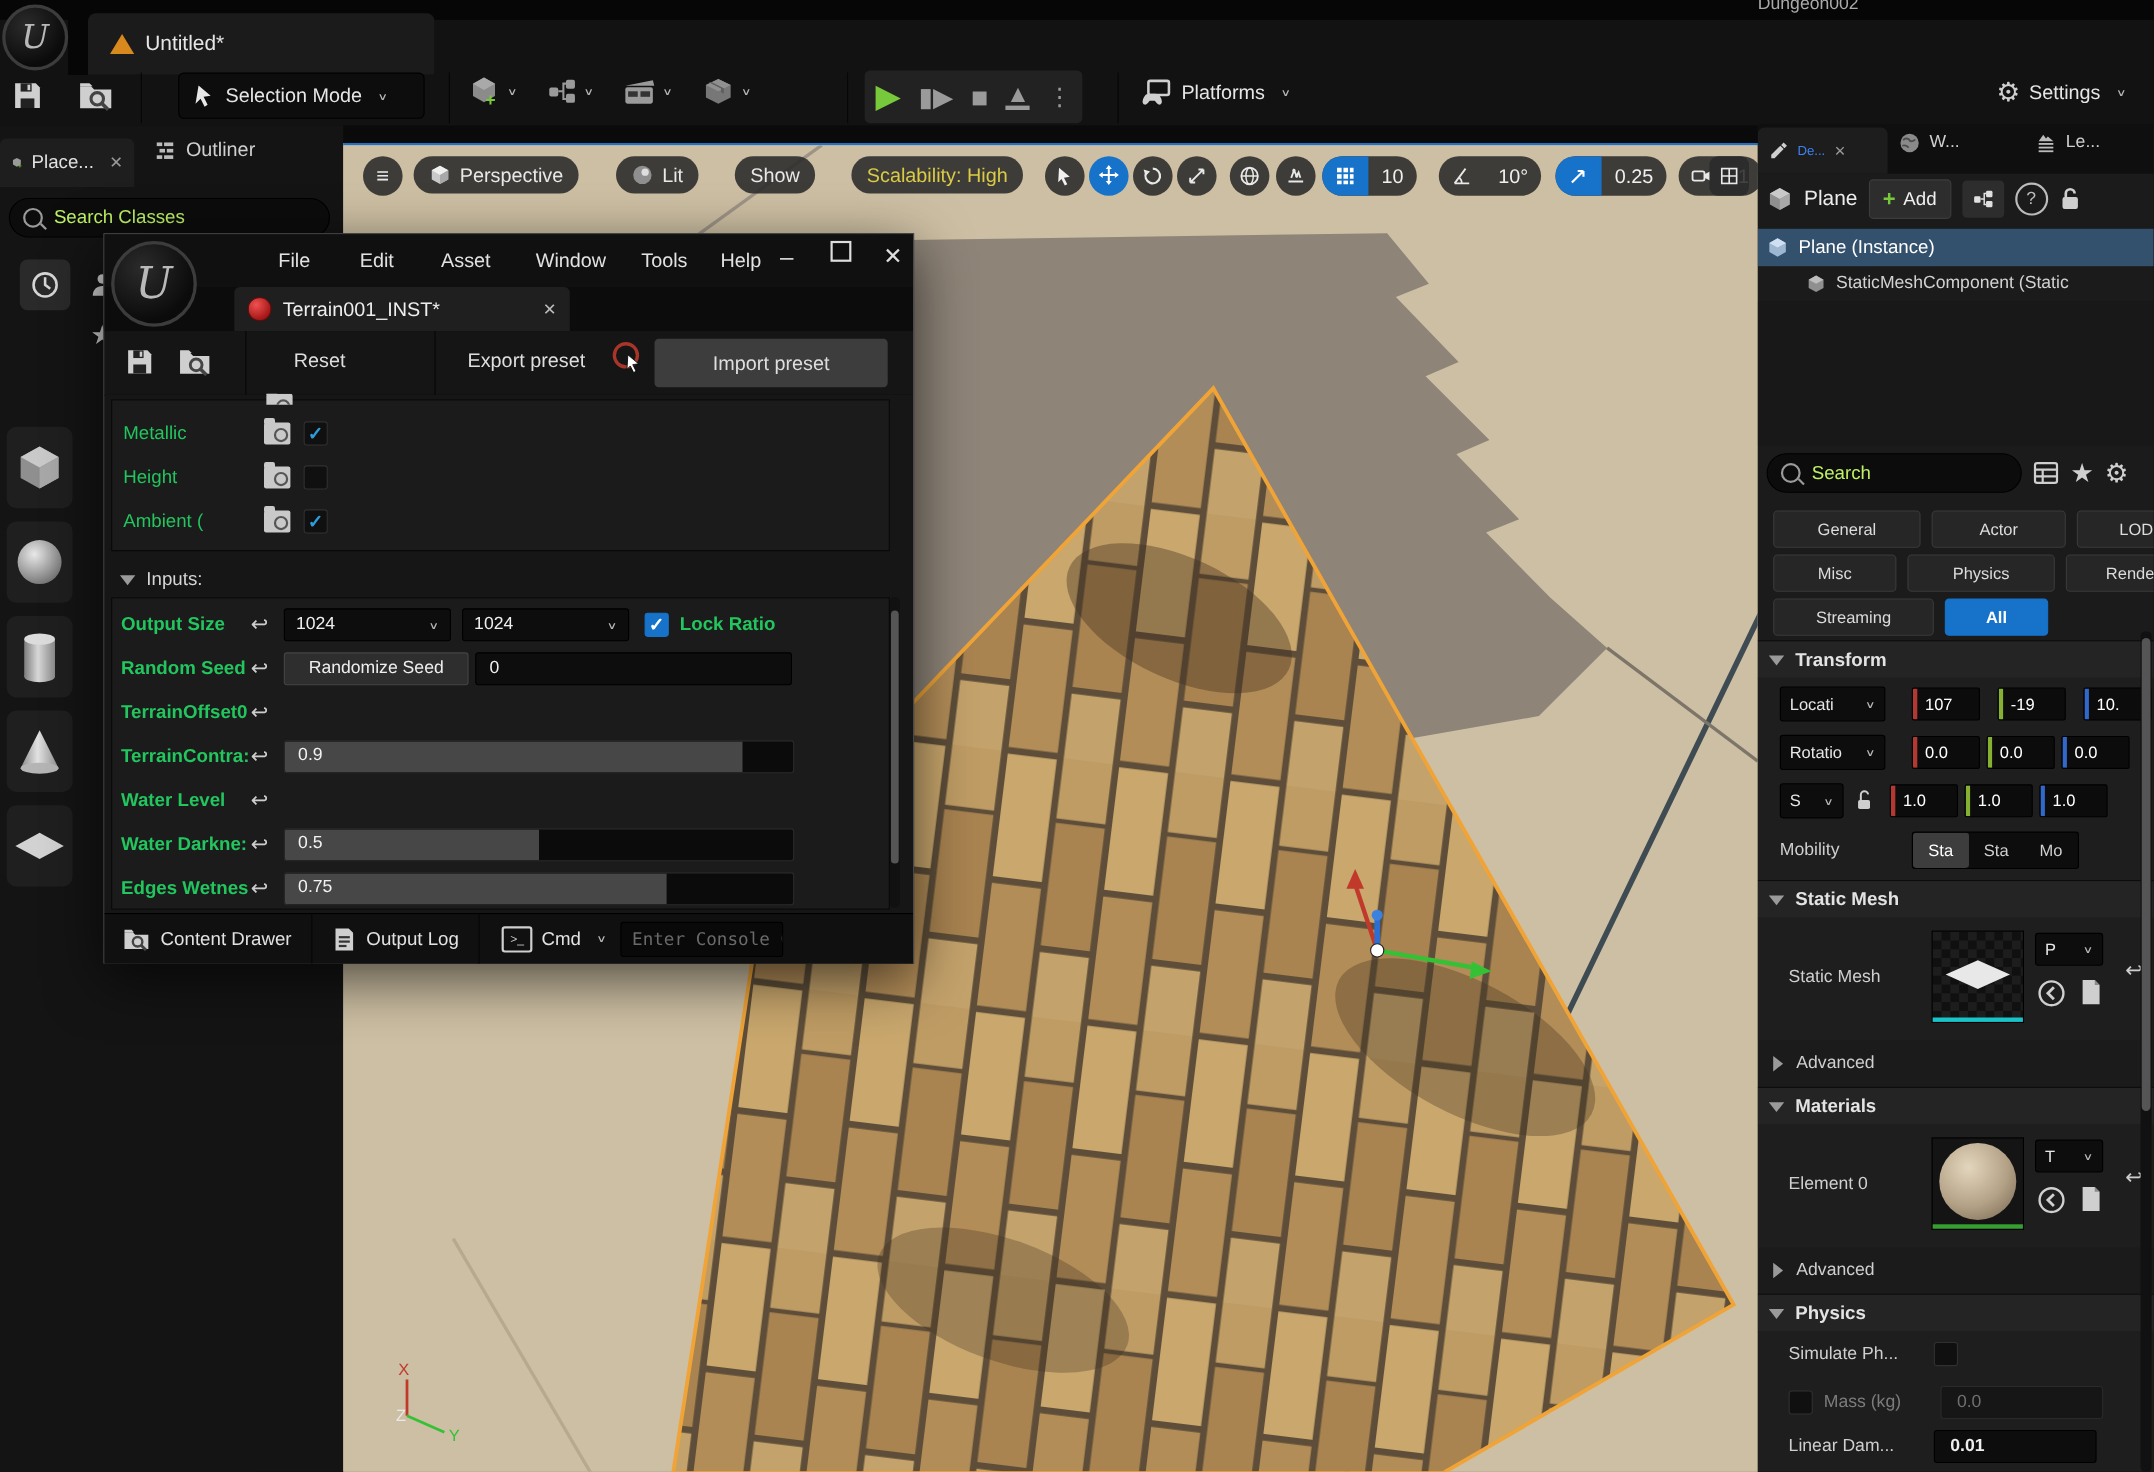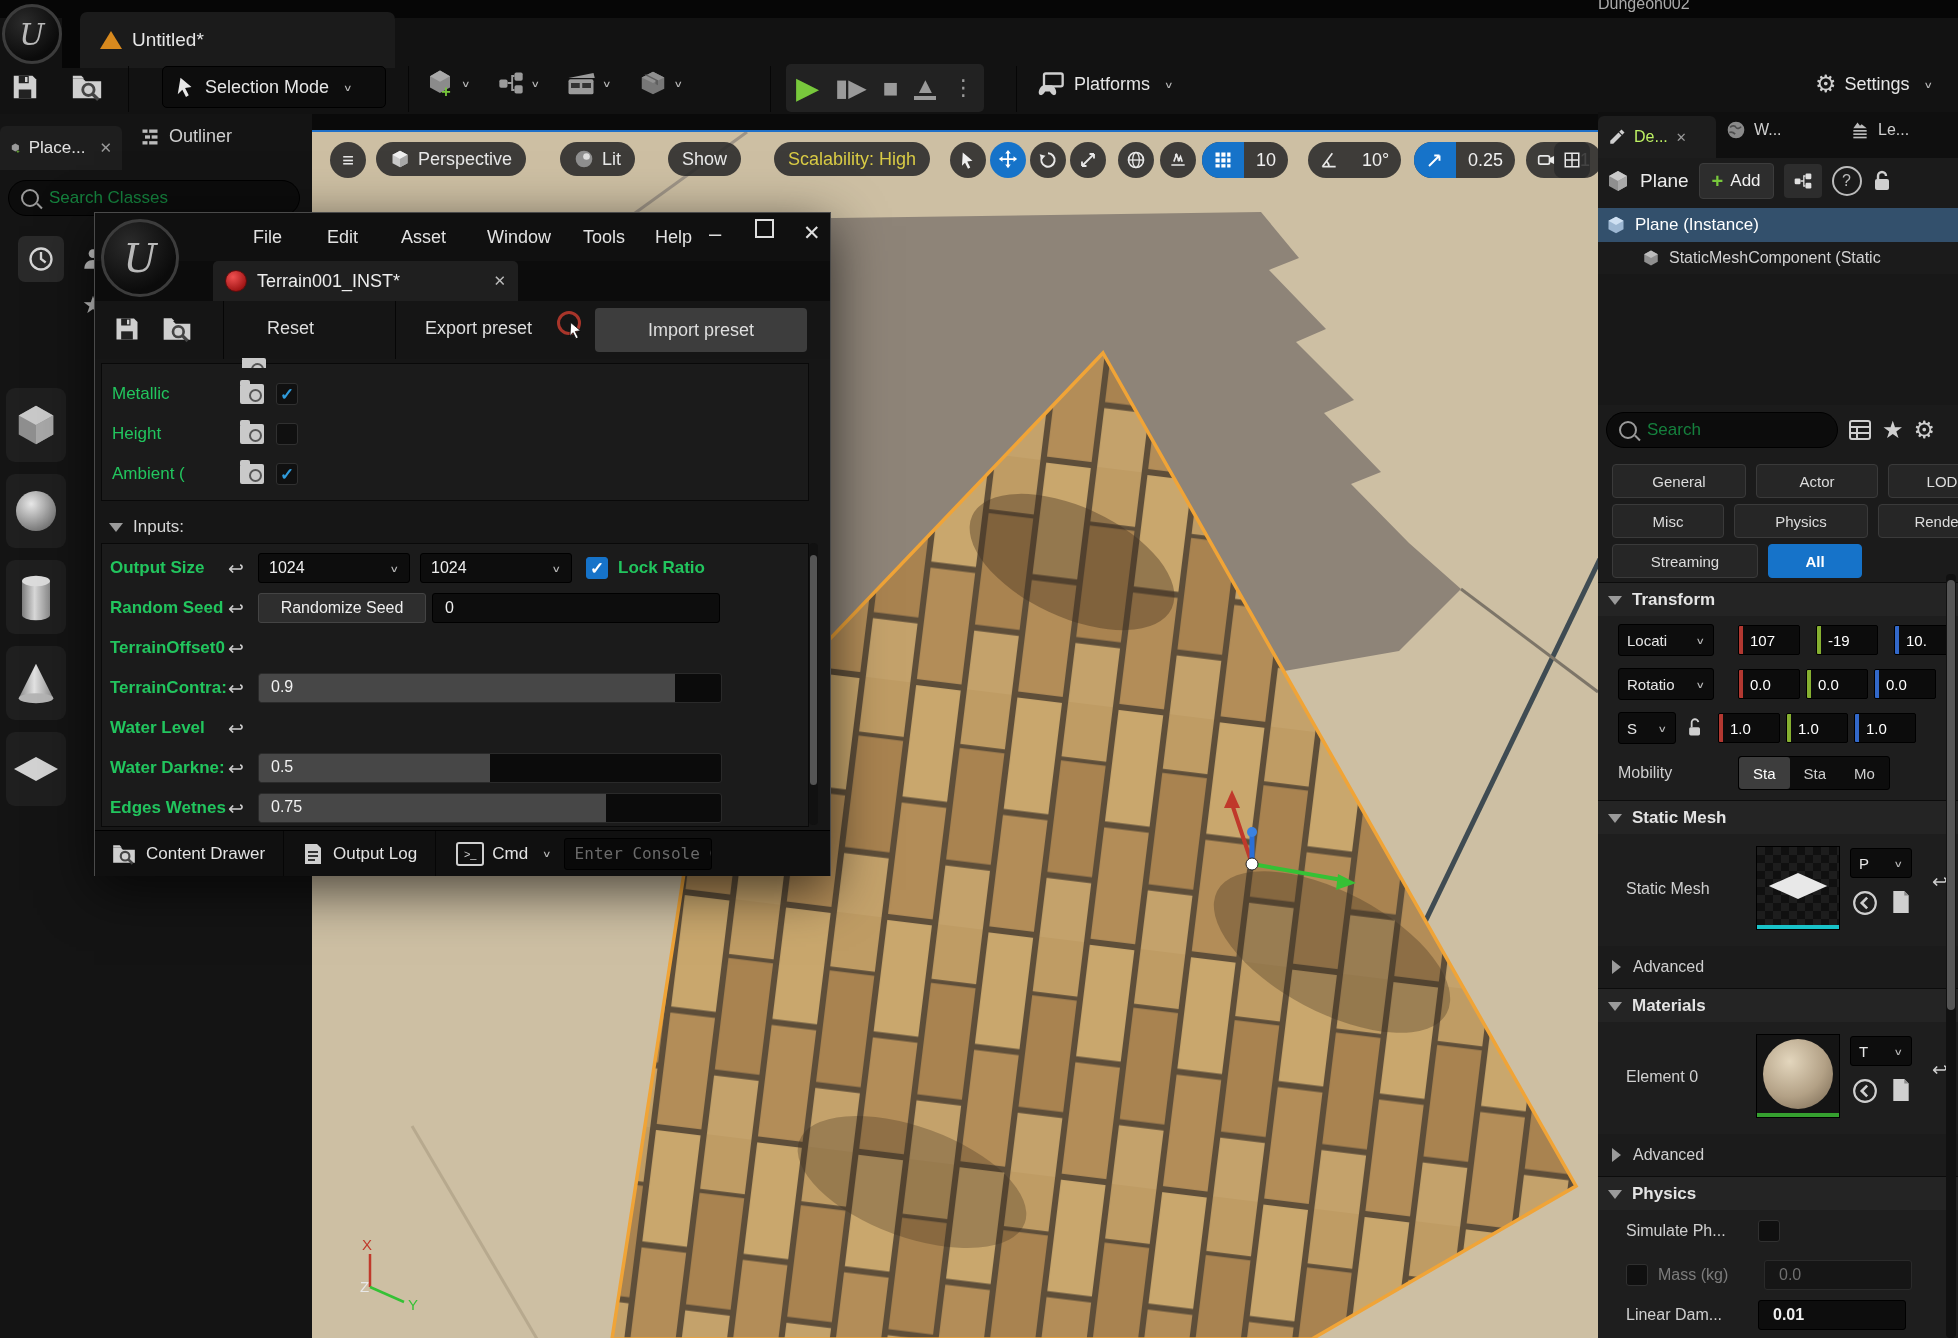--- a/index.html
+++ b/index.html
@@ -65,21 +65,21 @@
   .drop{background:#0d0d0d;border:1px solid #000;border-radius:3px;height:32px;display:flex;align-items:center;
         justify-content:space-between;padding:0 8px;font-size:15px;color:#e6e6e6;box-sizing:border-box;}
   .filter-pill{height:32px;background:#262626;border:1px solid #3a3a3a;border-radius:4px;display:flex;align-items:center;
                justify-content:center;font-size:15px;color:#dcdcdc;padding:0 14px;}
   .thumb{width:84px;height:84px;border:1px solid #000;box-sizing:border-box;position:relative;}
   .seg{height:32px;background:#0d0d0d;border:1px solid #000;border-radius:3px;display:flex;align-items:center;overflow:hidden;}
   .seg span{padding:0 14px;font-size:15px;color:#cfcfcf;height:100%;display:flex;align-items:center;}
   .seg span.on{background:#3d3d3d;color:#fff;border-radius:3px;}
   .ph-label{font-size:16px;color:#cfcfcf;}
   .search-pill{background:#0c0c0c;border:1px solid #000;border-radius:18px;height:36px;display:flex;align-items:center;
-               gap:10px;padding:0 12px;box-sizing:border-box;color:#15803d;font-size:17px;}
+               gap:10px;padding:0 12px;box-sizing:border-box;color:#bef264;font-size:17px;}
   .mag{width:14px;height:14px;border:2px solid #9a9a9a;border-radius:50%;position:relative;flex:none;}
   .mag::after{content:"";position:absolute;width:7px;height:2px;background:#9a9a9a;transform:rotate(45deg);right:-6px;bottom:-2px;}
   .mono{font-family:"DejaVu Sans Mono",monospace;}
   .scroll-track{background:#111;border-radius:4px;}
   .scroll-thumb{background:#555;border-radius:4px;position:absolute;left:1px;right:1px;}
   .shape-btn{position:absolute;left:6px;width:60px;height:74px;background:#1f1f1f;border-radius:9px;
              display:flex;align-items:center;justify-content:center;}
 </style>
 </head>
 <body>
@@ -610,21 +610,21 @@
 </div>
 
 <div id="details" class="abs">
 
   <div class="abs" style="left:0;top:0;width:360px;height:46px;background:#0f0f0f;"></div>
   <div class="abs row" style="left:0;top:4px;width:118px;height:42px;background:#1d1d1d;border-radius:6px 6px 0 0;gap:8px;padding:0 10px;box-sizing:border-box;">
     <svg width="18" height="18" viewBox="0 0 24 24">
         <path d="M3 17l11-11 4 4L7 21H3z" fill="#cfcfcf"></path>
         <path d="M15 5l3-3 4 4-3 3z" fill="#cfcfcf"></path>
       </svg>
-    <span style="font-size:16px;color:#bef264;">De...</span>
+    <span style="font-size:12px;color:#3b82f6;">De...</span>
     <span style="font-size:13px;color:#9a9a9a;">✕</span>
   </div>
   <div class="abs row" style="left:128px;top:8px;gap:8px;">
     <svg width="20" height="20" viewBox="0 0 24 24">
         <circle cx="12" cy="12" r="10" fill="#8a8a8a"></circle>
         <path d="M5 9c2-3 6-2 7 0s5 1 6-1M4 15c3-1 6 1 7 2" stroke="#4d4d4d" stroke-width="2" fill="none"></path>
       </svg>
     <span style="font-size:16px;color:#cfcfcf;">W...</span>
   </div>
   <div class="abs row" style="left:252px;top:8px;gap:8px;">

